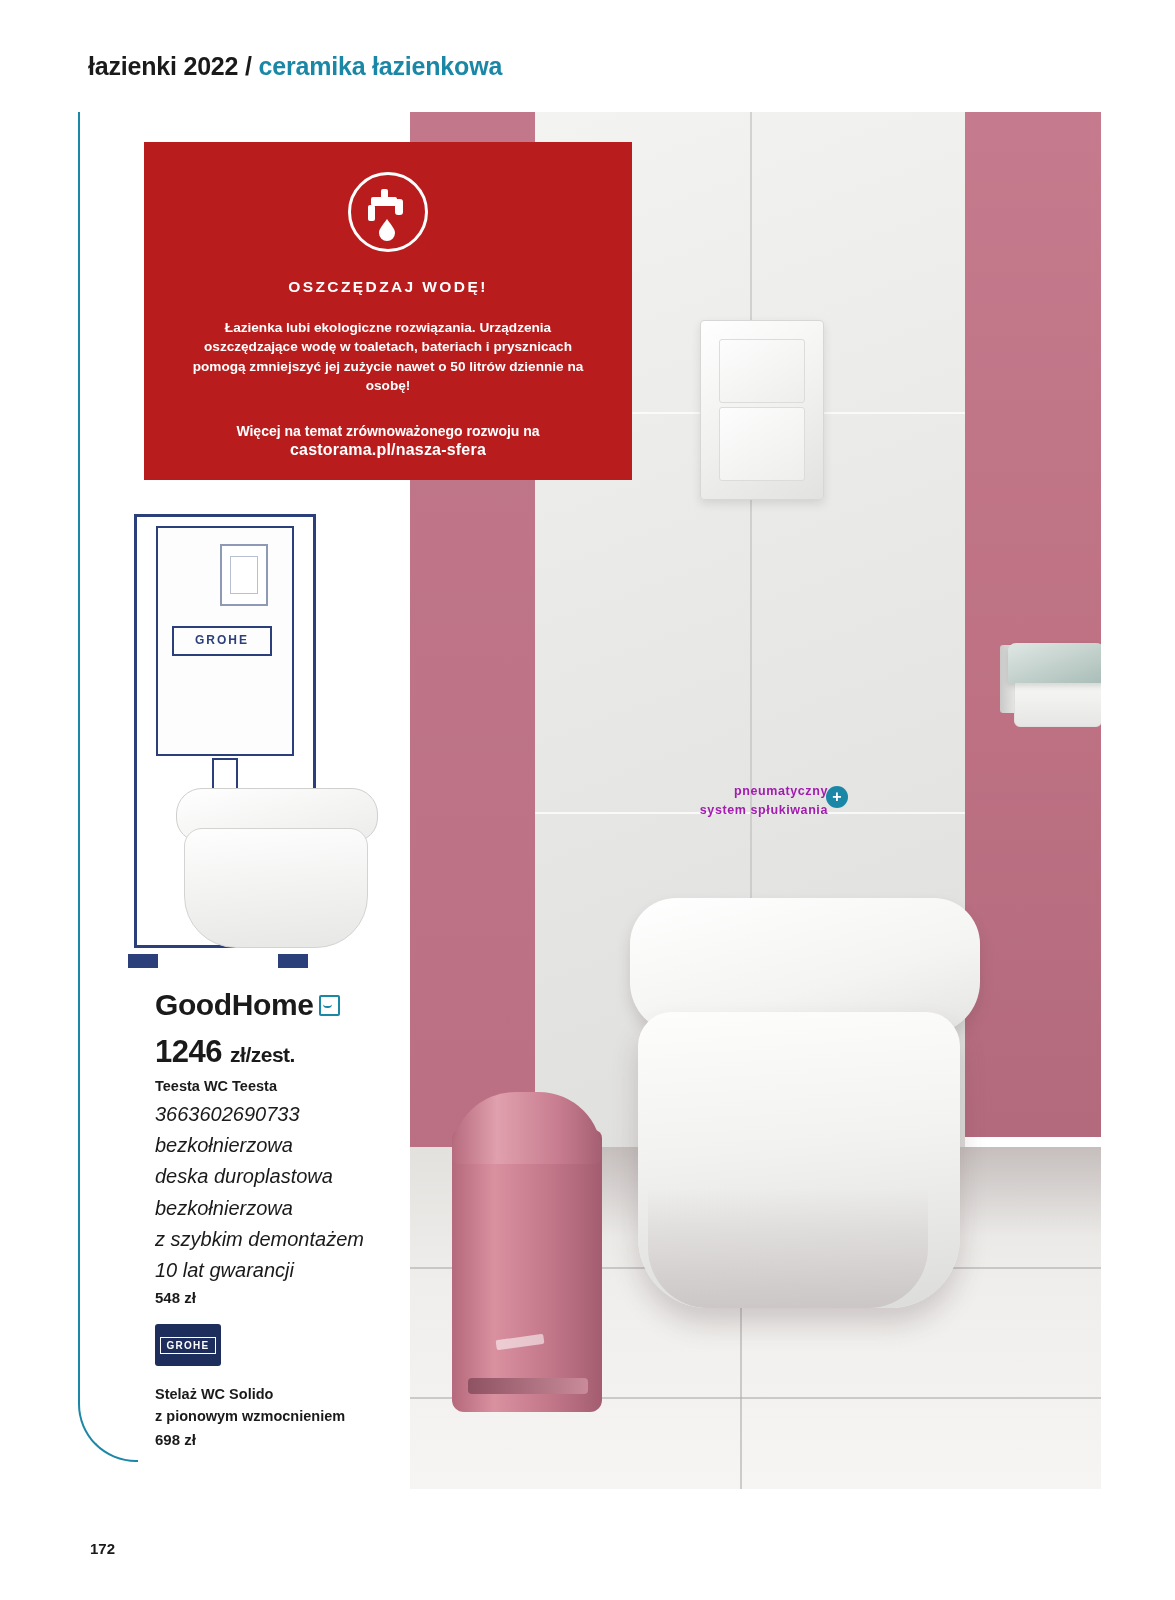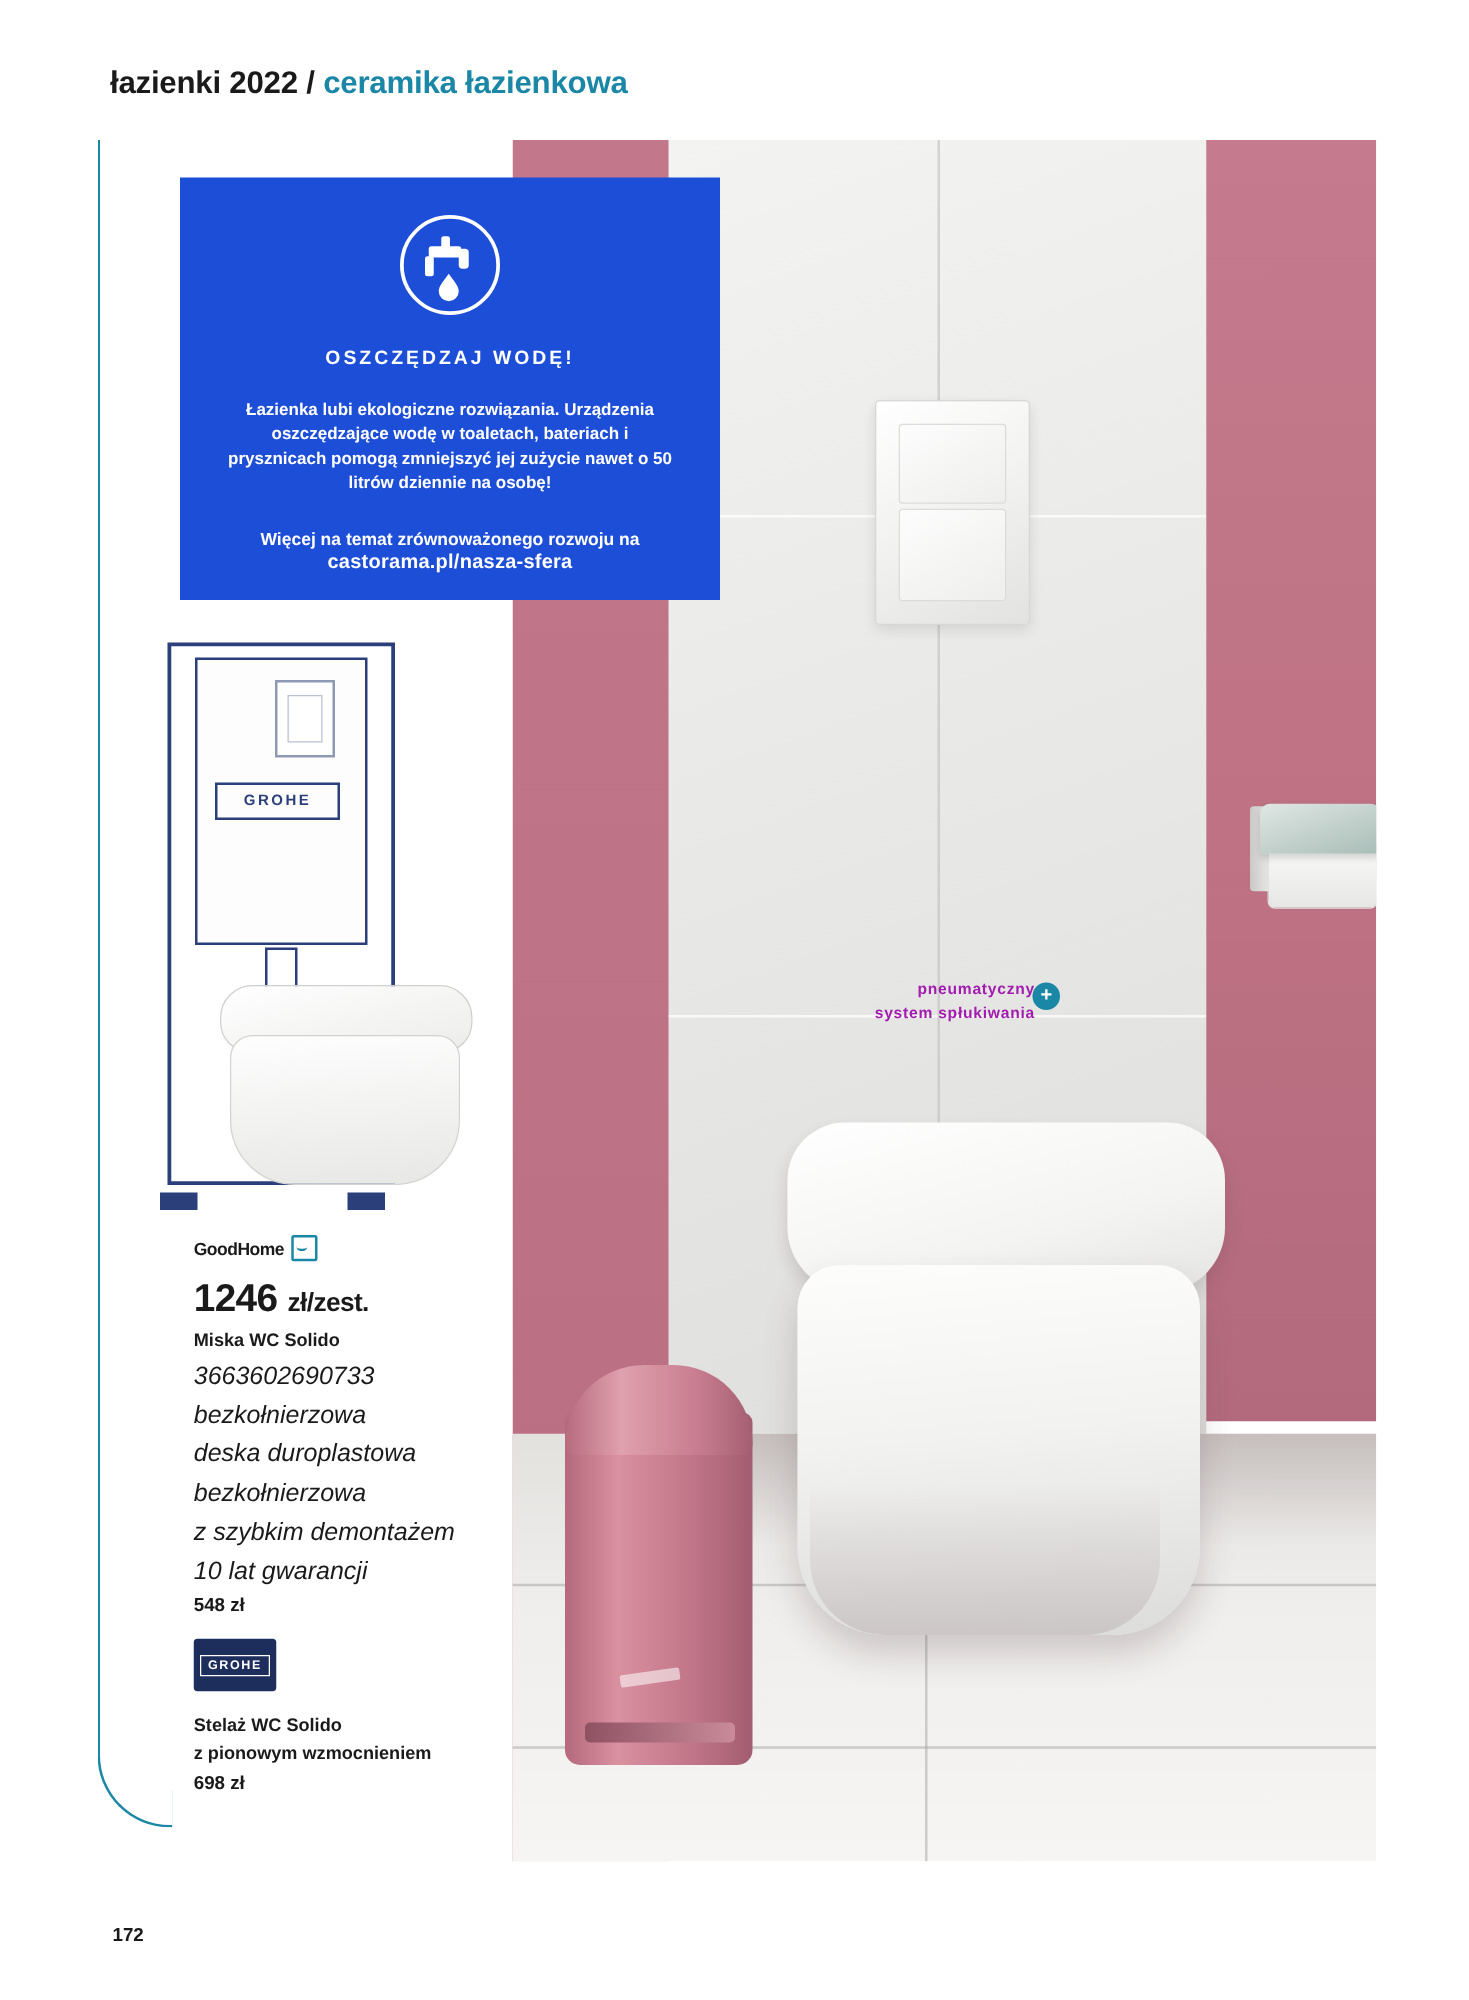--- a/index.html
+++ b/index.html
@@ -207,23 +207,23 @@
     background: rgba(255,255,255,0.55);
     border-radius: 2px;
     transform: rotate(-8deg);
   }
 
   
   .infobox {
     position: absolute;
     left: 144px;
     top: 142px;
-    width: 432px;
+    width: 488px;
     height: 338px;
-    background: #1d4ed8;
+    background: #b91c1c;
     color: #ffffff;
     text-align: center;
   }
   .infobox-icon {
     width: 74px; height: 74px;
     border: 3px solid #ffffff;
     border-radius: 50%;
     margin: 30px auto 0;
     position: relative;
   }
@@ -366,21 +366,21 @@
 
   
   .product-col {
     position: absolute;
     left: 155px;
     top: 988px;
     width: 240px;
     color: #1a1a1a;
   }
   .goodhome-logo {
-    font-size: 14px;
+    font-size: 30px;
     font-weight: bold;
     letter-spacing: -0.4px;
     display: flex;
     align-items: center;
     gap: 6px;
   }
   .gh-house {
     display: inline-block;
     width: 17px; height: 17px;
     border: 2px solid #1b87a6;
@@ -552,21 +552,21 @@
   <div class="goodhome-logo">
     <span>GoodHome</span>
     <span class="gh-house"></span>
   </div>
 
   <div class="price-main">
     <span>1246</span>
     <span class="unit">zł/zest.</span>
   </div>
 
-  <div class="prod-name">Miska WC Solido</div>
+  <div class="prod-name">Teesta WC Teesta</div>
   <div class="prod-lines">
     <div>3663602690733</div>
     <div>bezkołnierzowa</div>
     <div>deska duroplastowa</div>
     <div>bezkołnierzowa</div>
     <div>z szybkim demontażem</div>
     <div>10 lat gwarancji</div>
   </div>
   <div class="price-sub">548 zł</div>
 

